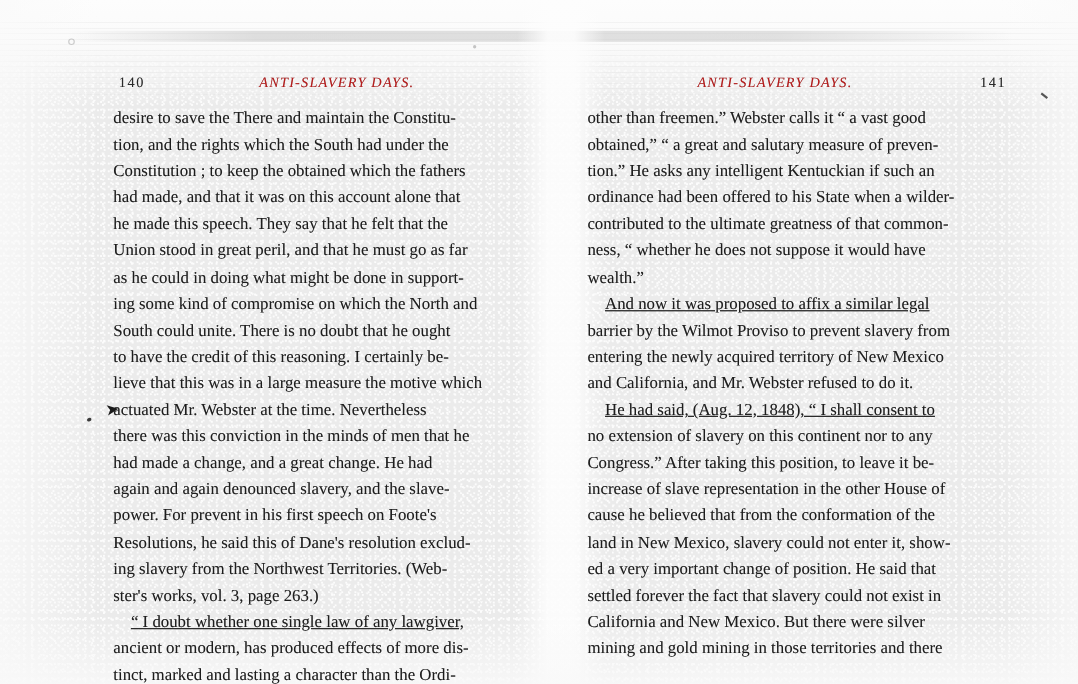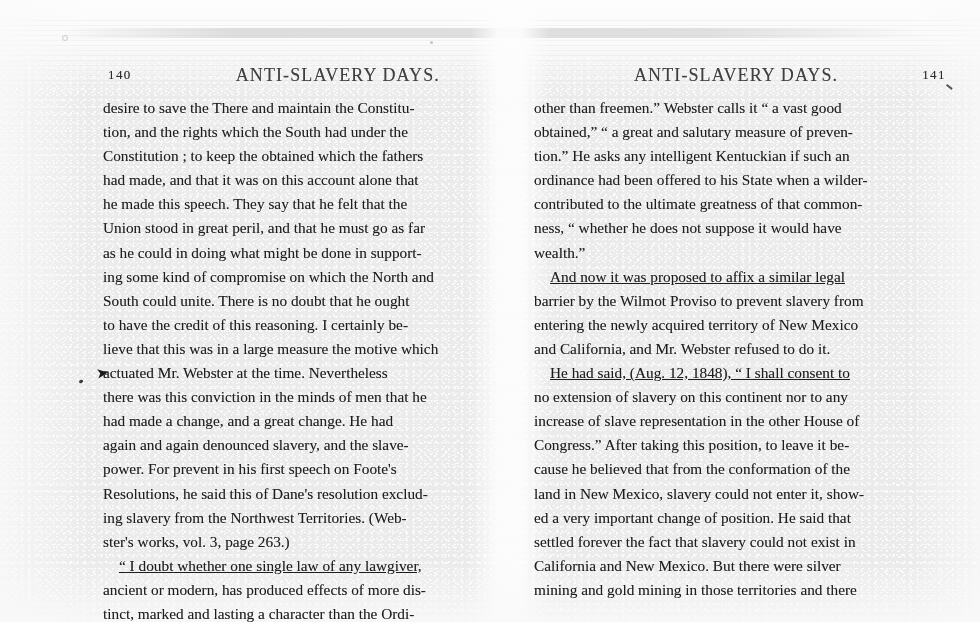--- a/index.html
+++ b/index.html
@@ -116,27 +116,28 @@
   #leaf-left .running-head  { padding-left: 108px; }
   #leaf-right .running-head { padding-left: 144px; }
 
   .folio {
     font-size: 13px;
     letter-spacing: 1.4px;
     color: #2a2a2a;
     font-family: "Liberation Serif", "DejaVu Serif", serif;
   }
   .head-title {
-    font-size: 18px;
+    font-style: italic;
+    font-size: 13px;
     letter-spacing: 1.1px;
-    color: #404040;
+    color: #b91c1c;
     white-space: nowrap;
   }
   #leaf-left .head-title  { margin-left: 104px; }
-  #leaf-right .folio      { margin-left: 84px; }
+  #leaf-right .folio      { margin-left: 116px; }
 
   .col-body {
     position: absolute;
     top: 96px;
     font-size: 15.3px;
     line-height: 24.1px;
     color: #1d1d1d;
     text-align: left;
   }
   #leaf-left .col-body  { left: 103px; width: 370px; }
@@ -250,22 +251,22 @@
         <p>ordinance had been offered to his State when a wilder-</p>
         <p>contributed to the ultimate greatness of that common-</p>
         <p>ness,  “ whether he  does  not  suppose it  would  have</p>
         <p>wealth.”</p>
         <p class="indent">And  now it was  proposed to affix  a  similar  legal</p>
         <p>barrier by the Wilmot Proviso to prevent slavery from</p>
         <p>entering the newly acquired territory of  New Mexico</p>
         <p>and California, and Mr. Webster refused to do it.</p>
         <p class="indent">He had  said, (Aug. 12, 1848),  “ I  shall  consent to</p>
         <p>no extension of slavery on this  continent  nor  to any</p>
+        <p>Congress.”    After taking this position, to leave it be-</p>
         <p>increase of slave representation in the other House of</p>
-        <p>Congress.”    After taking this position, to leave it be-</p>
         <p>cause he believed  that  from the  conformation of  the</p>
         <p>land in New Mexico, slavery could not  enter it, show-</p>
         <p>ed a very important change of position.    He said that</p>
         <p>settled forever the fact that slavery could  not exist in</p>
         <p>California  and  New Mexico.   But  there were  silver</p>
         <p>mining and gold mining in those territories and there</p>
       </div>
   </div>
 
   <div class="margin-mark" id="mark-caret">➤</div>

